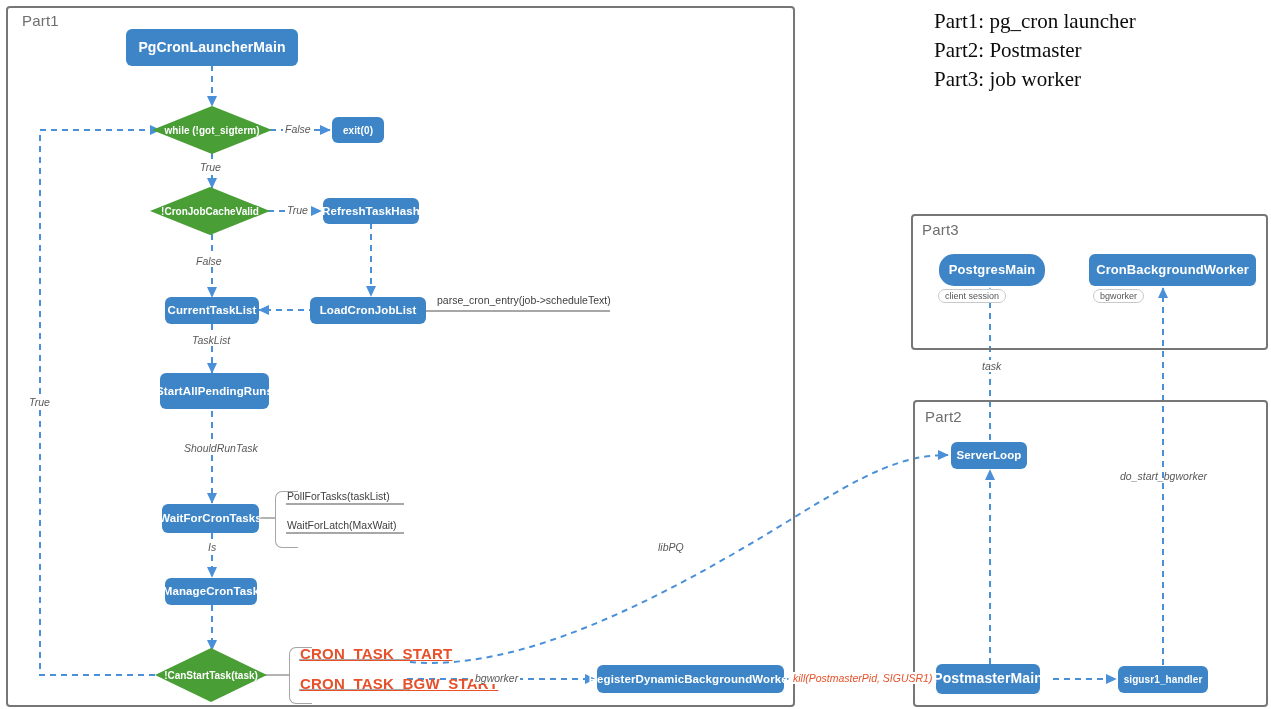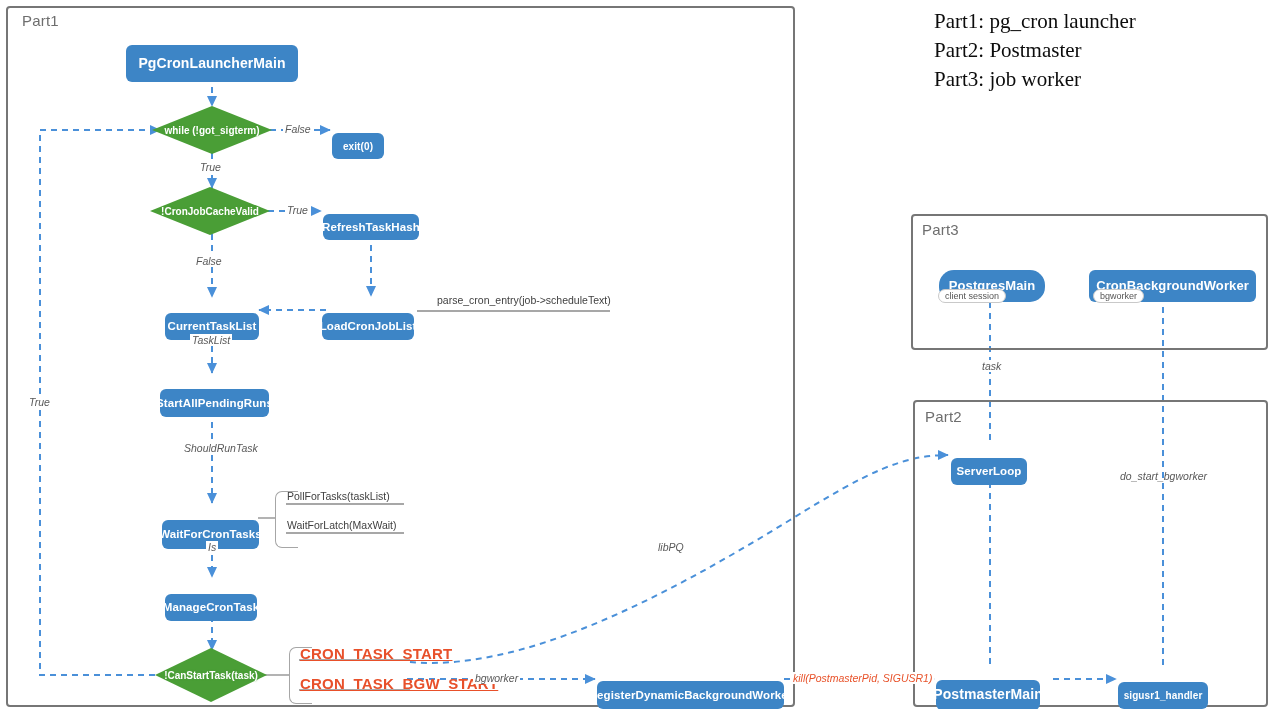--- a/index.html
+++ b/index.html
@@ -51,21 +51,20 @@
     align-items: center;
     justify-content: center;
     text-align: center;
     color: #ffffff;
     background: #3d85c6;
     border-radius: 6px;
     font-weight: bold;
     line-height: 1.1;
     letter-spacing: 0.1px;
     padding: 0 16px;
-    margin-top: 16px;
   }
   .node.lg { font-size: 14px; }
   .node.md { font-size: 11.5px; }
   .node.sm { font-size: 10px; }
 
   
   .diamond {
     position: absolute;
     display: flex;
     align-items: center;
@@ -252,23 +251,23 @@
 
   <div class="diamond" style="left:150px; top:187px; width:120px; height:48px;">
     <div class="shape"></div>
     <div class="dlabel">!CronJobCacheValid</div>
   </div>
 
   <div class="node md" style="left:323px; top:198px; width:96px; height:26px;">RefreshTaskHash</div>
 
   <div class="node md" style="left:165px; top:297px; width:94px; height:27px;">CurrentTaskList</div>
 
-  <div class="node md" style="left:322px; top:297px; width:92px; height:27px;">LoadCronJobList</div>
-
-  <div class="node md" style="left:160px; top:373px; width:109px; height:28px;">StartAllPendingRuns</div>
+  <div class="node md" style="left:310px; top:297px; width:116px; height:27px;">LoadCronJobList</div>
+
+  <div class="node md" style="left:160px; top:373px; width:109px; height:36px;">StartAllPendingRuns</div>
 
   <div class="node md" style="left:162px; top:504px; width:97px; height:29px;">WaitForCronTasks</div>
 
   <div class="node md" style="left:165px; top:578px; width:92px; height:27px;">ManageCronTask</div>
 
   <div class="diamond" style="left:155px; top:648px; width:112px; height:54px;">
     <div class="shape"></div>
     <div class="dlabel">!CanStartTask(task)</div>
   </div>
 

